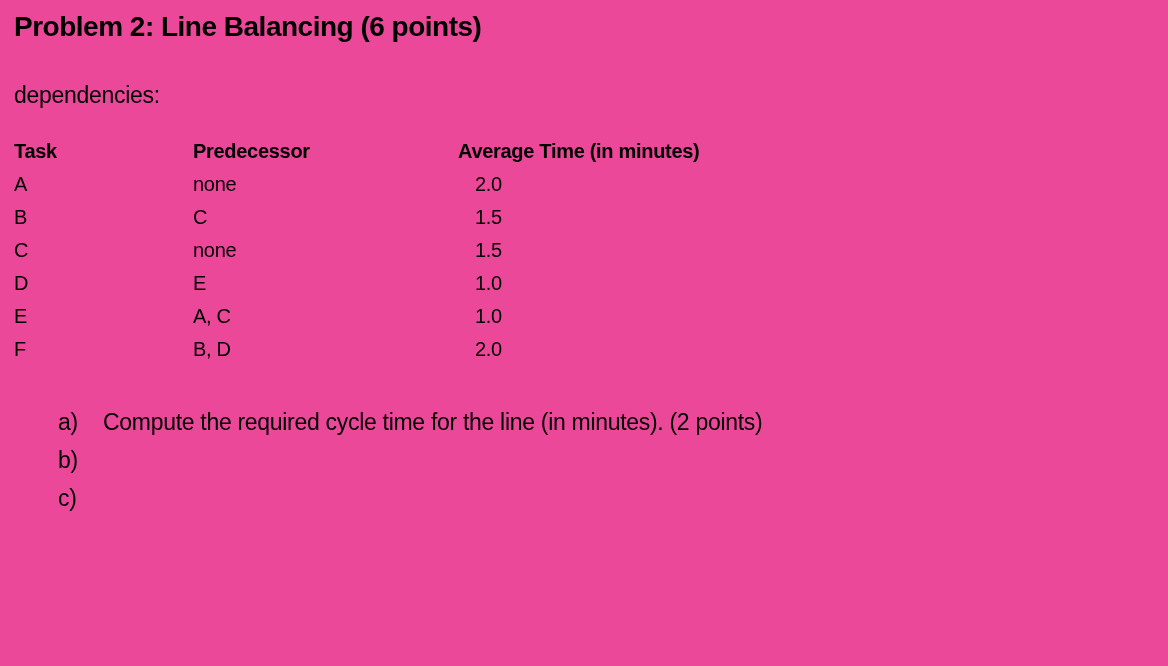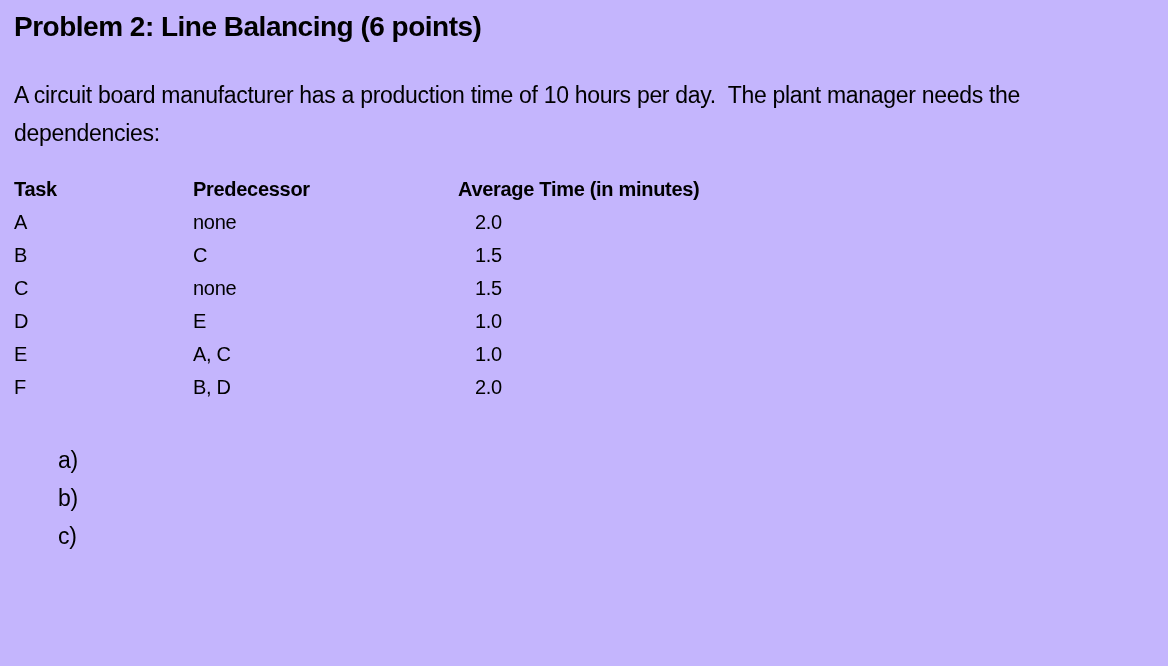--- a/index.html
+++ b/index.html
@@ -4,21 +4,21 @@
 <style>
   html, body {
     margin: 0;
     padding: 0;
     background: #ffffff;
   }
   .page {
     position: relative;
     width: 1168px;
     height: 666px;
-    background: #c4b5fd;
+    background: #ec4899;
     color: #000000;
     font-family: "Liberation Sans", sans-serif;
     overflow: hidden;
     box-sizing: border-box;
     padding: 8px 0 0 14px;
   }
   .doc-title {
     font-size: 28px;
     font-weight: bold;
     letter-spacing: -0.5px;
@@ -72,21 +72,20 @@
   }
 </style>
 </head>
 <body>
 
 <div class="page">
 
   <div class="doc-title">Problem 2: Line Balancing (6 points)</div>
 
   <div class="intro">
-    <div class="intro-line">A circuit board manufacturer has a production time of 10 hours per day.  The plant manager needs the</div>
     <div class="intro-line">dependencies:</div>
   </div>
 
   <table class="task-table">
     <thead>
       <tr>
         <th class="col-task">Task</th>
         <th class="col-pred">Predecessor</th>
         <th>Average Time (in minutes)</th>
       </tr>
@@ -121,20 +120,21 @@
         <td>F</td>
         <td>B, D</td>
         <td class="time-cell">2.0</td>
       </tr>
     </tbody>
   </table>
 
   <div class="questions">
     <div class="question">
       <span class="q-label">a)</span>
+      <span class="q-text">Compute the required cycle time for the line (in minutes). (2 points)</span>
     </div>
     <div class="question">
       <span class="q-label">b)</span>
     </div>
     <div class="question">
       <span class="q-label">c)</span>
     </div>
   </div>
 
 </div>

